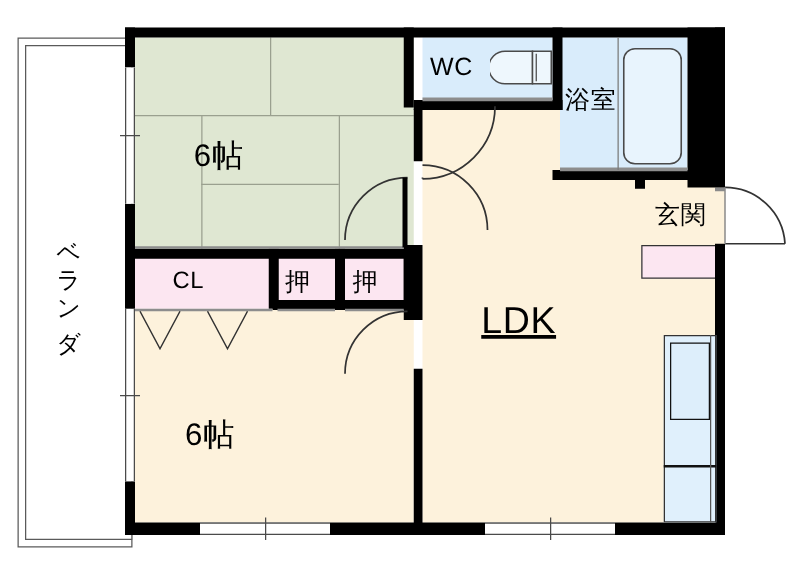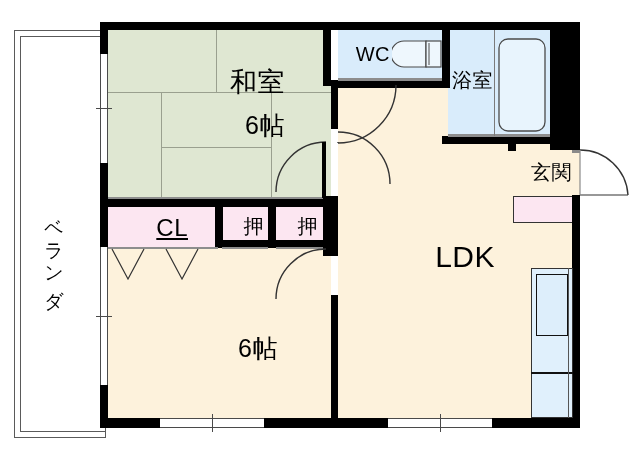--- a/index.html
+++ b/index.html
@@ -24,31 +24,31 @@
   
   .thin { position: absolute; background: #000000; }
 
   
   .room { position: absolute; box-sizing: border-box; }
 
   
   .label {
     position: absolute;
     color: #000000;
-    text-align: right;
+    text-align: left;
     line-height: 1.08;
     white-space: pre;
     letter-spacing: 0.5px;
   }
   .label-room-name { font-size: 27px; font-weight: 400; }
   .label-room-size { font-size: 25px; font-weight: 400; }
   .label-sub { font-size: 19px; font-weight: 400; }
   .label-small { font-size: 20px; font-weight: 400; }
   .label-wc { font-size: 20px; font-weight: 400; font-family: "Liberation Sans", sans-serif; }
-  .label-cl { font-size: 24px; font-weight: 400; font-family: "Liberation Sans", sans-serif; text-decoration: underline; }
+  .label-cl { font-size: 19px; font-weight: 400; font-family: "Liberation Sans", sans-serif; }
 
   
   .vertical {
     writing-mode: vertical-rl;
     text-orientation: upright;
     letter-spacing: 2px;
     line-height: 1;
   }
 
   
@@ -237,26 +237,25 @@
     </svg>
   </div>
 
   <div class="hair-gray" style="left:494px; top:30px; width:1px; height:106px; background:#7a7a7a;"></div>
 
   <div class="fixture" style="left:531px; top:268px; width:42px; height:150px; background:#e0f0fc; border:1px solid #333;"></div>
   <div class="fixture" style="left:536px; top:274px; width:32px; height:62px; background:#ddeefb; border:1.5px solid #111;"></div>
   <div class="hair-gray" style="left:531px; top:372px; width:42px; height:2px; background:#111;"></div>
   <div class="hair-gray" style="left:568px; top:268px; width:1px; height:150px; background:#555;"></div>
 
-  <div class="label label-room-name" style="left:155px; top:68px; width:130px;">和室</div>
   <div class="label label-room-size" style="left:155px; top:112px; width:130px;">6帖</div>
 
   <div class="label label-room-size" style="left:148px; top:335px; width:130px;">6帖</div>
 
-  <div class="label label-room-name" style="left:385px; top:241px; width:110px; font-size:30px;">LDK</div>
+  <div class="label label-room-name" style="left:385px; top:241px; width:110px; font-size:30px;text-decoration:underline;">LDK</div>
 
   <div class="label label-wc" style="left:344px; top:44px; width:46px;">WC</div>
 
   <div class="label label-small" style="left:452px; top:70px; width:40px;">浴室</div>
 
   <div class="label label-small" style="left:524px; top:162px; width:48px;">玄関</div>
 
   <div class="label label-cl" style="left:138px; top:215px; width:50px;">CL</div>
 
   <div class="label label-small" style="left:228px; top:216px; width:36px;">押</div>

